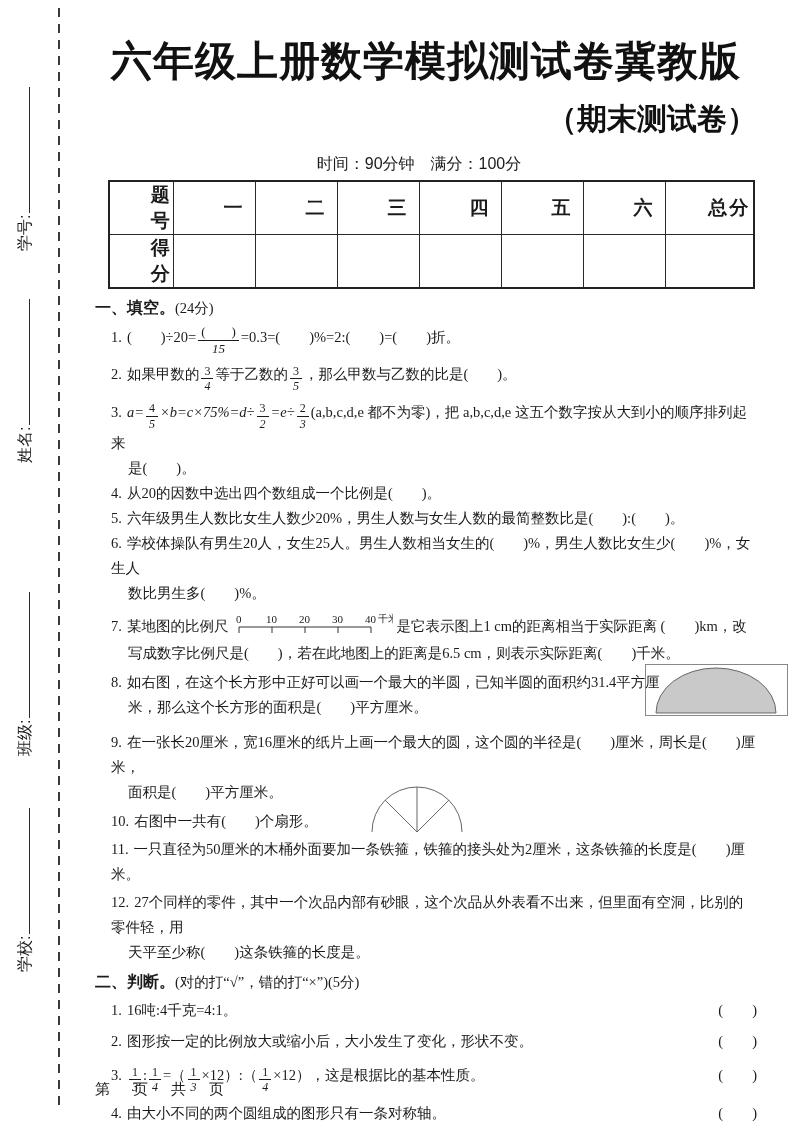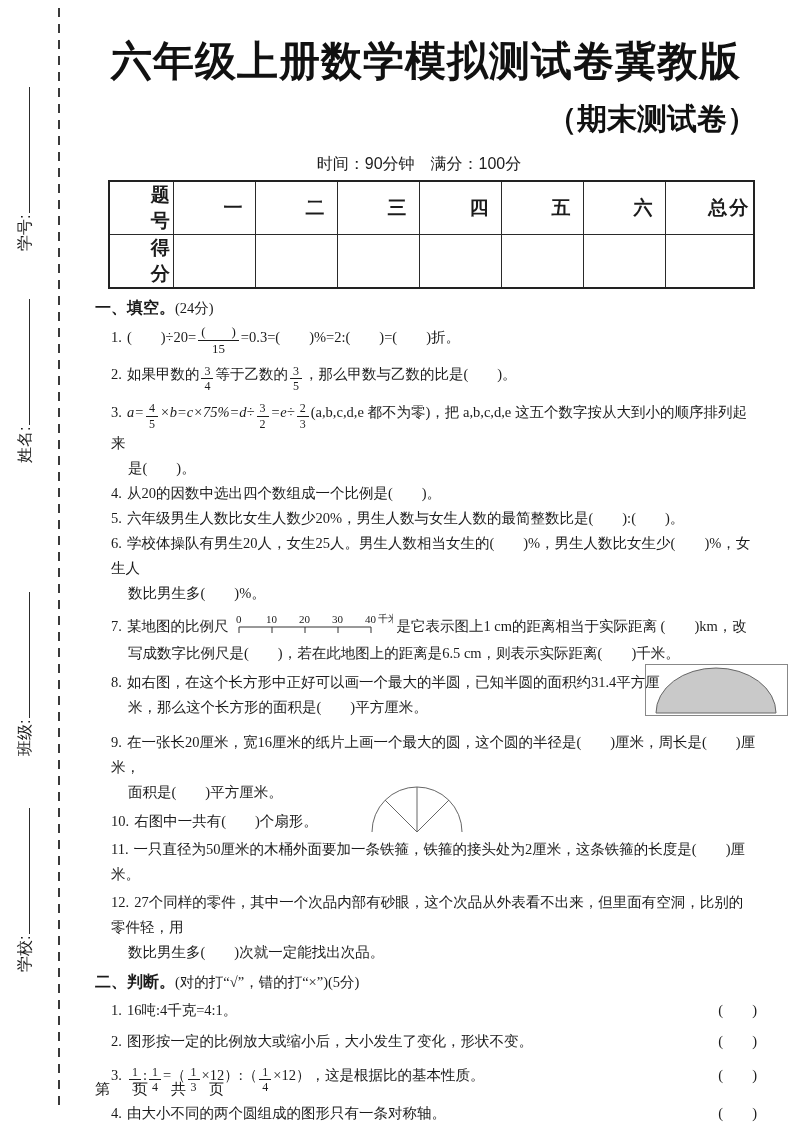--- a/index.html
+++ b/index.html
@@ -61,21 +61,21 @@
   .sec-h .note { font-size:14.5px; }
   .ln { font-size:14.5px; line-height:25px; padding-left:16px; position:relative; }
   .ln.cont { padding-left:33px; }
   .qno { padding-right:5px; }
   .it { font-style:italic; }
   .frac {
     display:inline-block; vertical-align:-0.75em; text-align:center;
     line-height:1.05; margin:1px 2px;
   }
   .frac .fn { display:block; font-size:12px; padding:0 3px 1px; }
-  .frac .fd { display:block; font-size:12px; border-top:1px solid #1b1b1b; padding:1px 3px 0; }
+  .frac .fd { display:block; font-size:12px; border-top:1px solid #1b1b1b; padding:1px 3px 0;font-style:italic; }
   .jrow { display:flex; }
   .jrow .jparen { margin-left:auto; padding-right:0; white-space:nowrap; }
   .footer {
     position:absolute; left:95px; top:1080px; width:640px;
     text-align:left; font-size:15px; letter-spacing:4px;
     font-family:"Liberation Sans","DejaVu Sans",sans-serif;
   }
   .scalebar { display:inline-block; vertical-align:-7px; margin:0 3px; }
   .fig8 { position:absolute; left:550px; top:-6px; }
   .fig10 { position:absolute; left:272px; bottom:-2px; }
@@ -228,21 +228,21 @@
     </div>
 
     <div class="ln" style="margin-top:3px;">
       <span class="qno">11.</span><span>一只直径为50厘米的木桶外面要加一条铁箍，铁箍的接头处为2厘米，这条铁箍的长度是(　　)厘米。</span>
     </div>
 
     <div class="ln" style="margin-top:3px;">
       <span class="qno">12.</span><span>27个同样的零件，其中一个次品内部有砂眼，这个次品从外表看不出来，但里面有空洞，比别的零件轻，用</span>
     </div>
     <div class="ln cont">
-      <span>数比男生多(　　)次就一定能找出次品。</span>
+      <span>天平至少称(　　)这条铁箍的长度是。</span>
     </div>
 
     <div class="sec-h" style="margin-top:7px;">
       <span class="bold">二、判断。</span><span class="note">(对的打“√”，错的打“×”)(5分)</span>
     </div>
 
     <div class="ln jrow" style="margin-top:5px;">
       <span><span class="qno">1.</span><span>16吨:4千克=4:1。</span></span>
       <span class="jparen">(　　)</span>
     </div>

